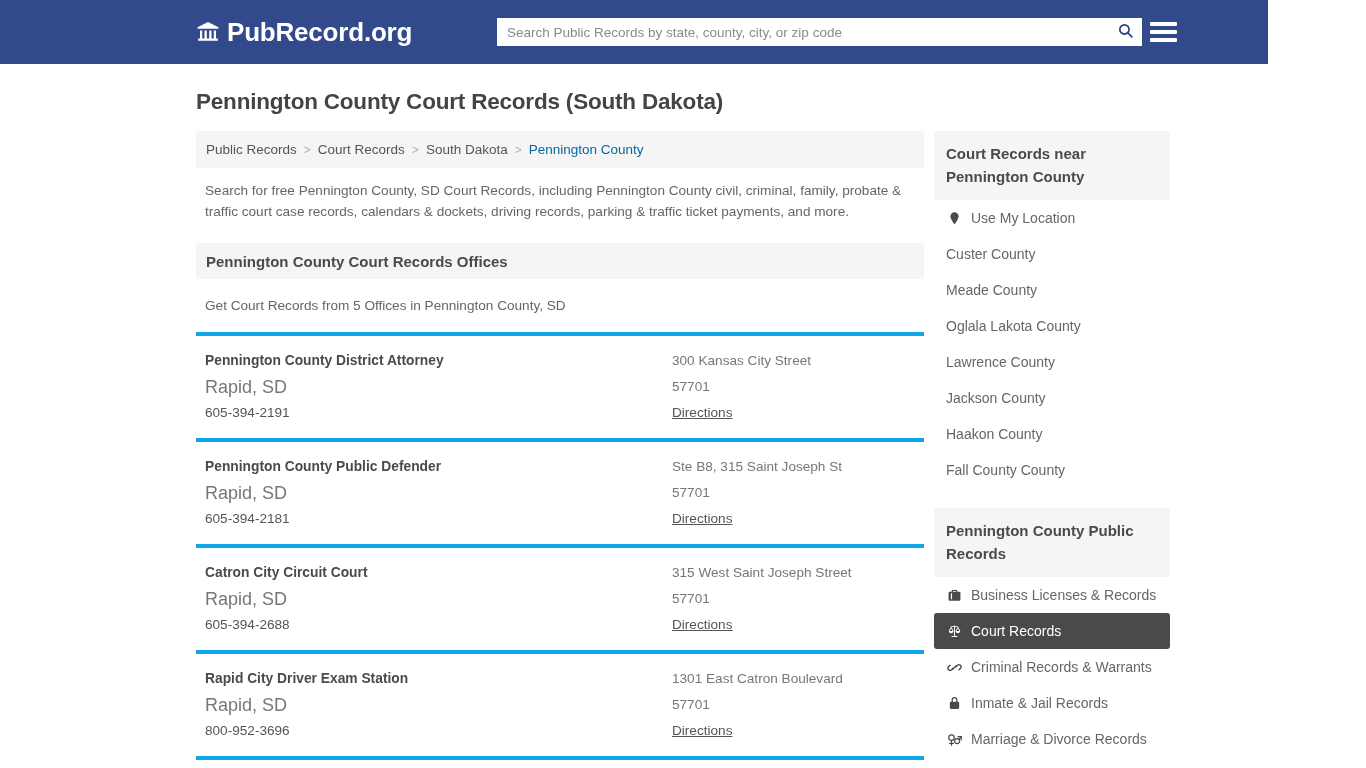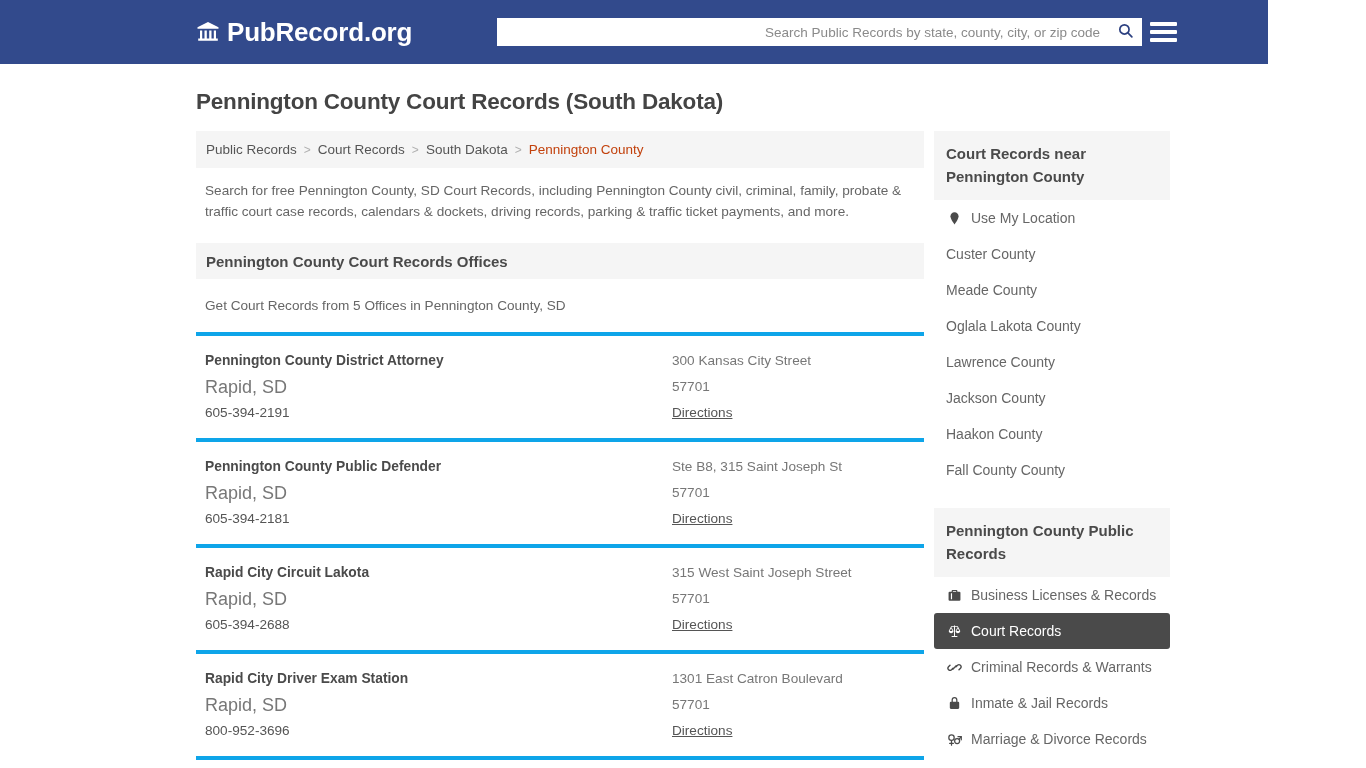--- a/index.html
+++ b/index.html
@@ -55,21 +55,20 @@
   .search-input {
     flex: 1;
     height: 26px;
     border: none;
     outline: none;
     background: transparent;
     padding: 0 8px 0 10px;
     font-family: "Liberation Sans", sans-serif;
     font-size: 13.5px;
     color: #333;
-    text-align: right;
   }
   .search-input::placeholder { color: #8a8a8a; }
   .search-btn {
     width: 34px; height: 28px;
     border: none;
     background: transparent;
     display: flex;
     align-items: center;
     justify-content: center;
     cursor: pointer;
@@ -133,21 +132,21 @@
     gap: 7px;
     font-size: 13.5px;
   }
   .breadcrumb a {
     color: #555555;
     text-decoration: none;
     cursor: pointer;
     white-space: nowrap;
   }
   .crumb-sep { color: #b0b0b0; font-size: 12px; }
-  .crumb-current { color: #c2410c; white-space: nowrap; }
+  .crumb-current { color: #0369a1; white-space: nowrap; }
 
   
   .intro {
     margin: 13px 0 0 0;
     padding: 0 10px 0 9px;
     font-size: 13.6px;
     line-height: 20.5px;
     color: #666666;
   }
 
@@ -324,21 +323,21 @@
         </div>
         <div class="office-right">
           <div class="office-addr">Ste B8, 315 Saint Joseph St</div>
           <div class="office-addr">57701</div>
           <a class="directions" href="#">Directions</a>
         </div>
       </div>
 
       <div class="office-row">
         <div class="office-left">
-          <div class="office-name">Rapid City Circuit Lakota</div>
+          <div class="office-name">Catron City Circuit Court</div>
           <div class="office-line">Rapid, SD</div>
           <div class="office-phone">605-394-2688</div>
         </div>
         <div class="office-right">
           <div class="office-addr">315 West Saint Joseph Street</div>
           <div class="office-addr">57701</div>
           <a class="directions" href="#">Directions</a>
         </div>
       </div>
 

